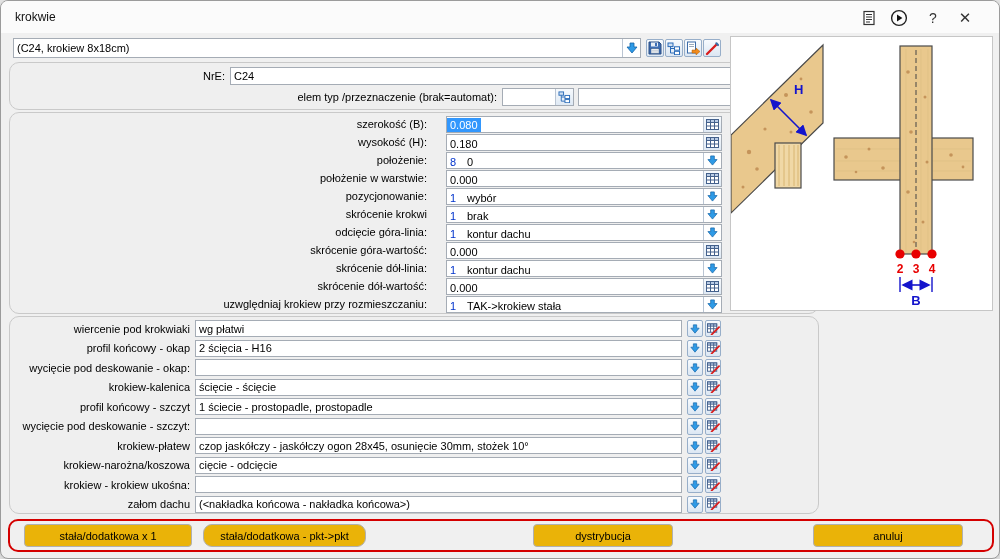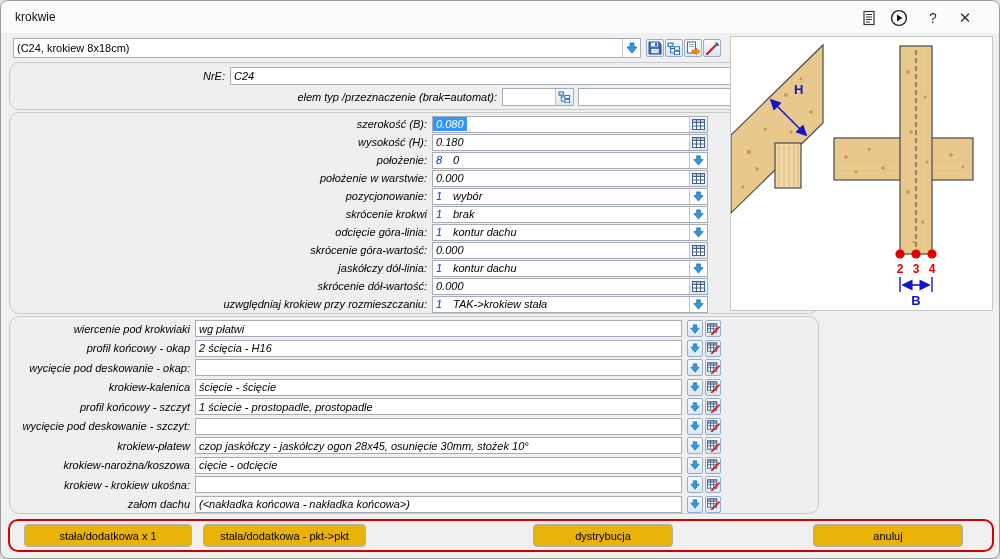--- a/index.html
+++ b/index.html
@@ -19,42 +19,42 @@
   .fseg{flex:none;width:17px;height:100%;display:flex;align-items:center;justify-content:center;
         border-left:1px solid #bac5d3;background:linear-gradient(#f7fafd,#dfe9f4);}
   .aseg{background:#fff;}
   .hl{background:#3297fd;color:#fff;flex:none;padding:1px 3px;}
   .ibtn{width:18px;height:18px;border:1px solid #97aec9;border-radius:2px;box-sizing:border-box;
         background:linear-gradient(#f8fbfe,#dce7f3);display:flex;align-items:center;justify-content:center;}
   
   .preset-field{position:absolute;left:12px;top:37px;width:628px;height:20px;}
   .preset-icons{position:absolute;top:38px;display:flex;gap:1px;}
   
-  .group{position:absolute;left:8px;width:810px;background:#efefef;border:1px solid #c9c9c9;border-radius:10px;box-sizing:border-box;font-style:italic;}
+  .group{position:absolute;left:8px;width:810px;background:#efefef;border:1px solid #c9c9c9;border-radius:10px;box-sizing:border-box;}
   .g1{top:61px;height:48px;}
   .g2{top:111px;height:202px;padding-top:2px;}
   .g3{top:315px;height:198px;padding-top:2px;}
   .hrow{position:absolute;left:2px;right:8px;height:19px;display:flex;align-items:center;}
   .hlabel{font-size:11px;color:#000;text-align:right;padding-right:5px;white-space:nowrap;flex:none;}
   .prow{display:flex;align-items:center;height:18px;padding-left:2px;}
-  .plabel{flex:none;width:415px;text-align:right;padding-right:5px;font-size:11px;color:#000;white-space:nowrap;}
-  .pfield{flex:none;width:276px;height:17px;}
+  .plabel{flex:none;width:415px;text-align:right;padding-right:19px;font-size:11px;color:#000;white-space:nowrap;}
+  .pfield{flex:none;width:276px;height:17px;align-items:flex-end;}
   .drow{display:flex;align-items:center;height:19.5px;padding-left:2px;}
   .dlabel{flex:none;width:178px;text-align:right;padding-right:5px;font-size:11px;color:#000;white-space:nowrap;}
   .dfield{flex:none;width:487px;height:17px;}
   .dicons{display:flex;gap:2px;margin-left:5px;}
   .dicons .ibtn{width:16px;height:17px;}
   
   .preview{position:absolute;left:729px;top:35px;width:263px;height:275px;background:#fff;border:1px solid #c6c6c6;box-sizing:border-box;}
   
   .redbox{position:absolute;left:7px;top:518px;width:986px;height:33px;border:2px solid #d40000;border-radius:10px;
           box-sizing:border-box;pointer-events:none;}
   .btn{position:absolute;top:523px;height:23px;background:#eab308;border:1px solid #b0b0b0;border-radius:4px;
        font-size:11px;color:#000;display:flex;align-items:center;justify-content:center;box-sizing:border-box;cursor:default;}
-  .btn1{left:23px;width:168px;} .btn2{left:202px;width:163px;} .btn3{left:532px;width:140px;} .btn4{left:812px;width:150px;}
+  .btn1{left:23px;width:168px;} .btn2{left:202px;width:163px;border-radius:9px;} .btn3{left:532px;width:140px;} .btn4{left:812px;width:150px;}
 </style>
 </head>
 <body>
 
 <div class="window">
 
   <div class="titlebar">
     <span class="title">krokwie</span>
     <span class="tbico" style="left:858px">
       <svg width="16" height="16" viewBox="0 0 16 16">
@@ -273,21 +273,21 @@
             <svg width="13" height="11" viewBox="0 0 13 11">
               <rect x="0.5" y="0.5" width="12" height="10" fill="#fff" stroke="#44618c"></rect>
               <rect x="0.5" y="0.5" width="12" height="3" fill="#b9cce6" stroke="#44618c"></rect>
               <path d="M4.5 0.5v10M8.5 0.5v10M0.5 7h12" stroke="#44618c" fill="none"></path>
             </svg>
           </span>
       </div>
     </div>
 
     <div class="prow">
-      <span class="plabel">jaskółczy dół-linia:</span>
+      <span class="plabel">skrócenie dół-linia:</span>
       <div class="field pfield">
         <span class="fnum">1</span>
         <span class="fval">kontur dachu</span>
         <span class="fseg aseg">
             <svg width="11" height="11" viewBox="0 0 12 12">
               <path d="M4 1h4v4h3L6 11 1 5h3z" fill="#2e9ae6" stroke="#1565a8" stroke-width="0.8"></path>
             </svg>
           </span>
       </div>
     </div>

